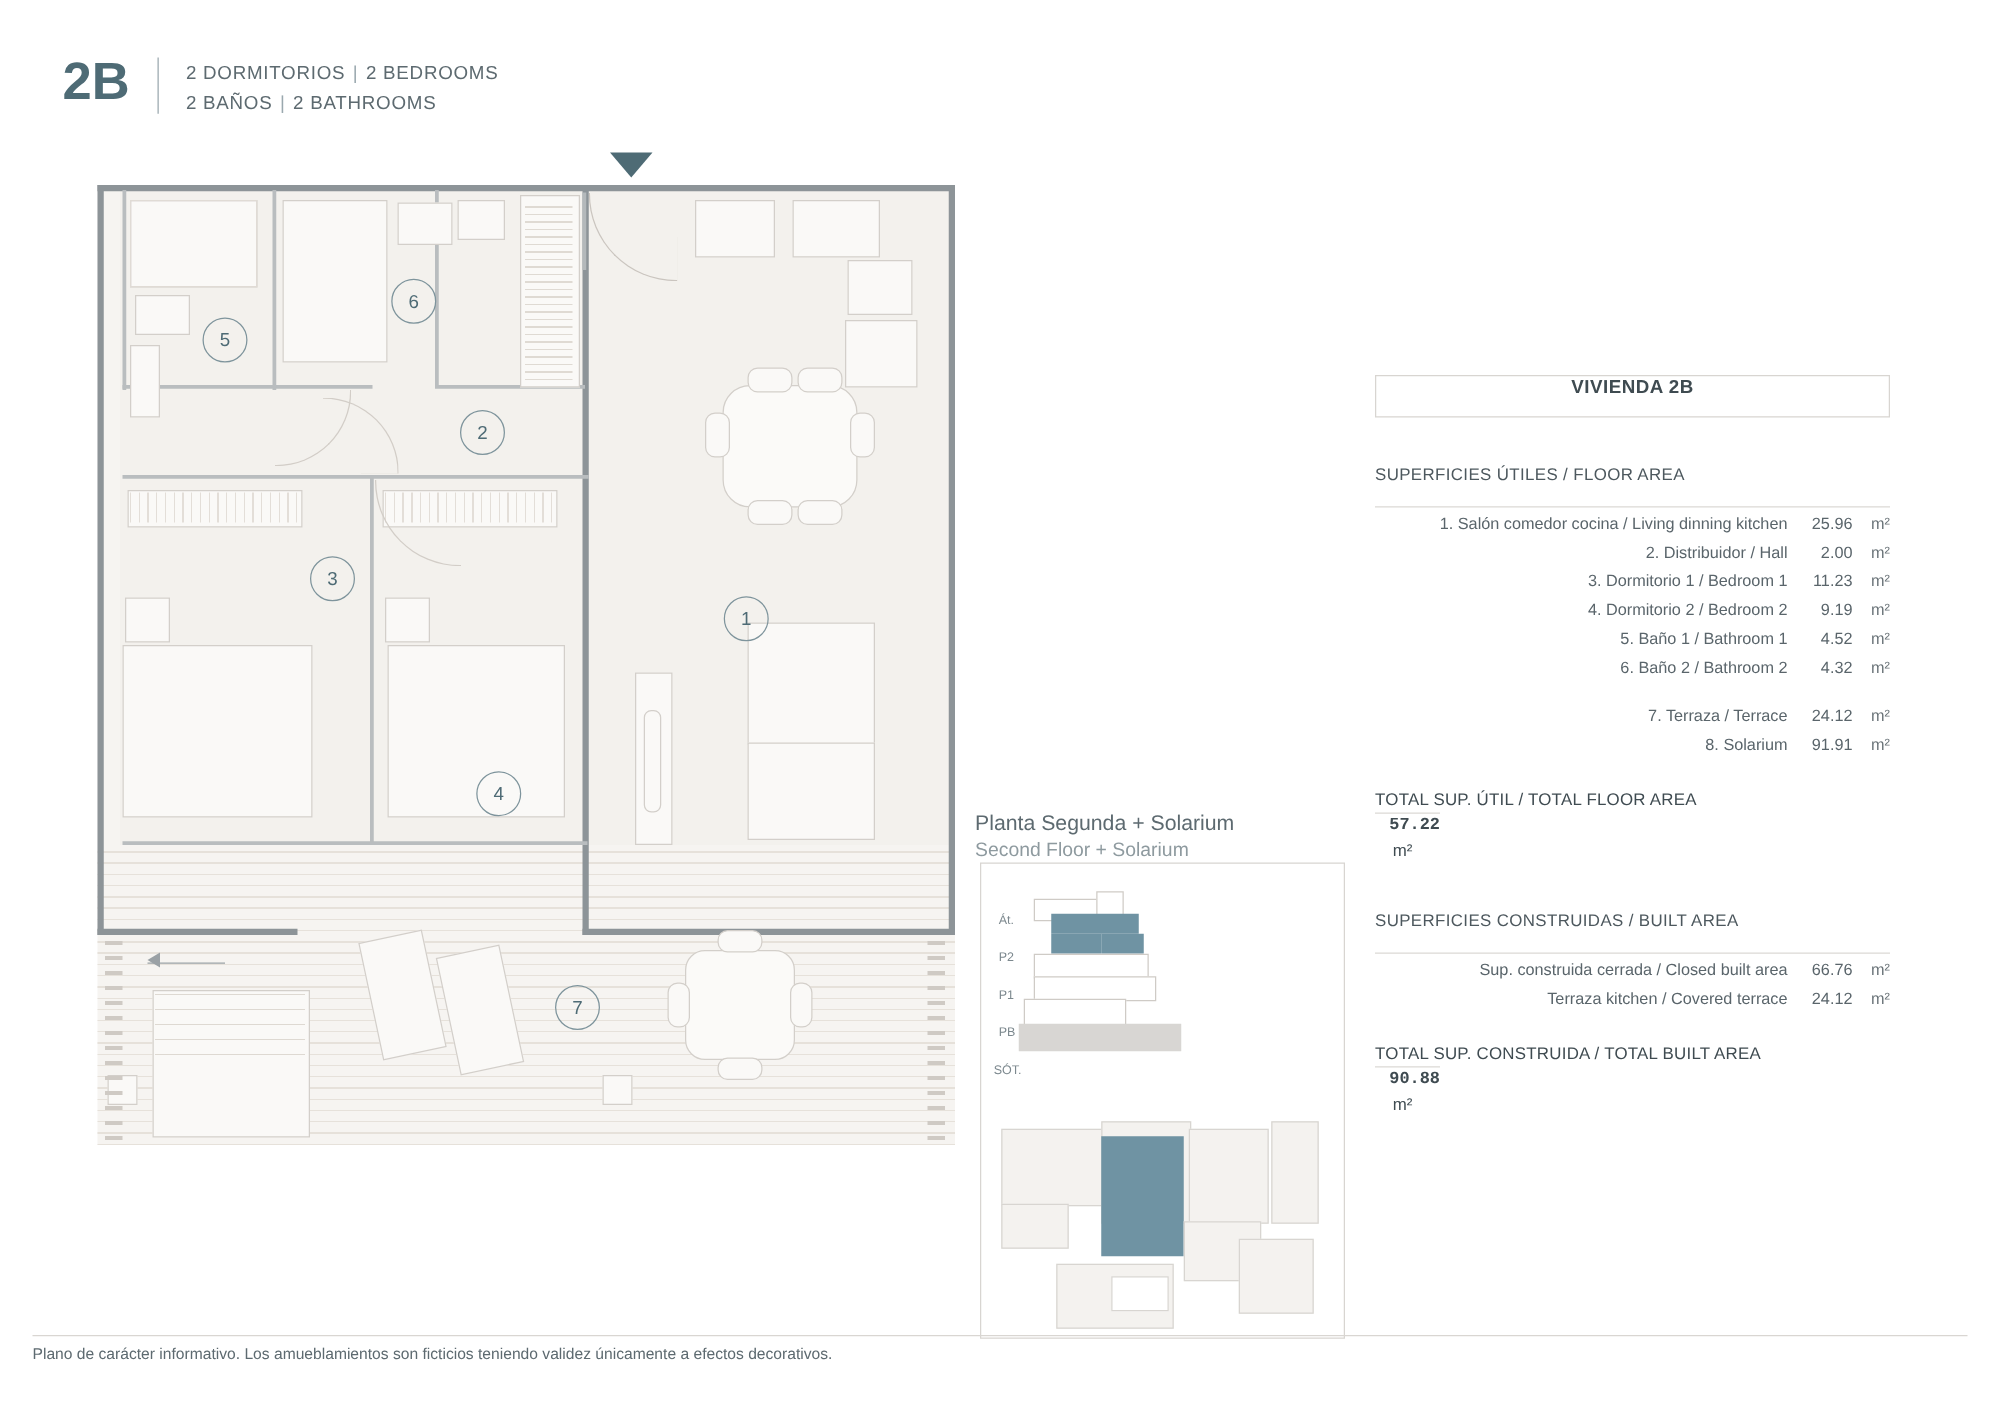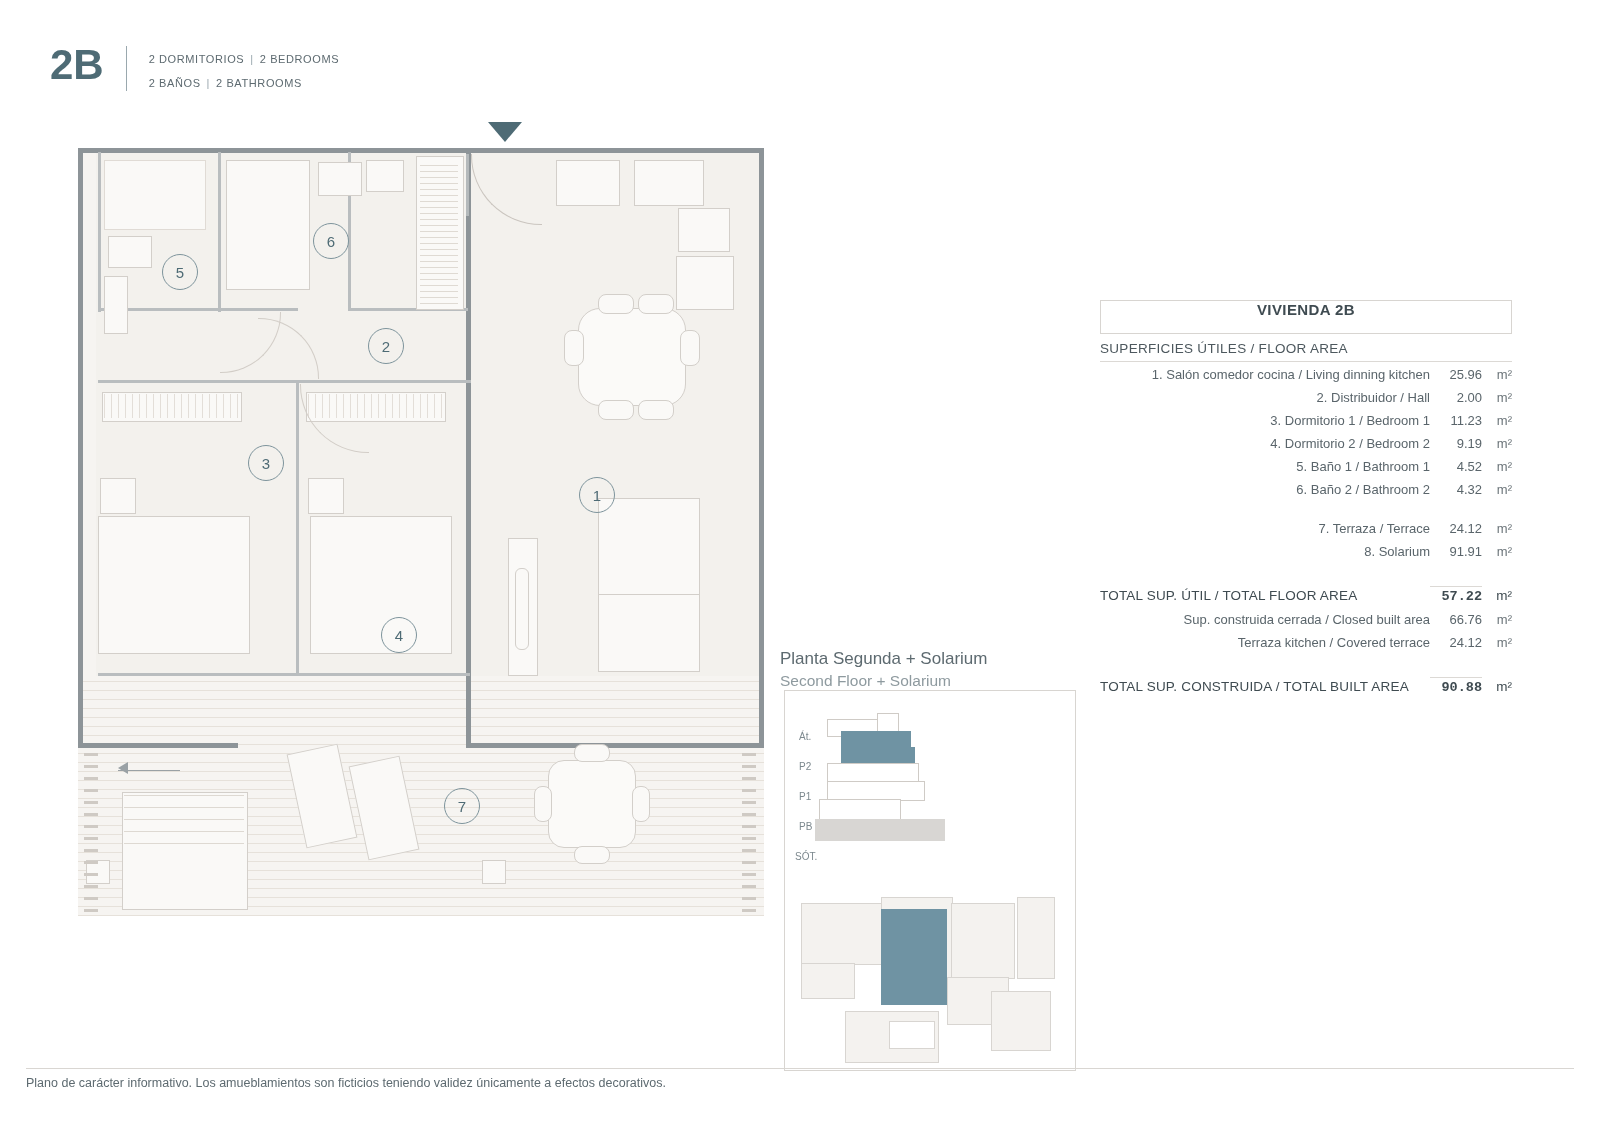--- a/index.html
+++ b/index.html
@@ -37,21 +37,21 @@
     background: #9aa8ae;
     align-self: stretch;
     margin-top: 4px;
     margin-bottom: 4px;
   }
   #header-lines {
     padding-left: 22px;
     padding-top: 5px;
   }
   .header-line {
-    font-size: 11px;
+    font-size: 15px;
     letter-spacing: 0.6px;
     color: #5d6a70;
     line-height: 24px;
     white-space: nowrap;
   }
   .header-sep {
     color: #9aa8ae;
     padding: 0 6px;
   }
 
@@ -156,23 +156,23 @@
   #panel-title-box span {
     font-size: 15px;
     font-weight: bold;
     color: #3f4b51;
     letter-spacing: 0.4px;
   }
   .sec-head {
     font-size: 13.5px;
     letter-spacing: 0.3px;
     color: #4d585e;
-    padding-bottom: 5px;
+    padding-bottom: 18px;
     border-bottom: 1px solid #dcd9d5;
-    margin-top: 7px;
+    margin-top: 38px;
   }
   .row {
     display: flex;
     align-items: baseline;
     font-size: 13px;
     color: #5a656b;
     line-height: 20px;
     padding-top: 3px;
   }
   .row .lbl { flex: 1; text-align: right; }
@@ -180,20 +180,21 @@
   .row .un { width: 30px; text-align: right; color: #6b7479; }
   .row.gap { margin-top: 16px; }
   .total {
     display: flex;
     align-items: baseline;
     font-size: 13.5px;
     color: #3f4b51;
     line-height: 20px;
     margin-top: 14px;
     padding-top: 10px;
+    flex-direction: column;
   }
   .total .lbl { flex: 1; letter-spacing: 0.2px; }
   .total .val { width: 52px; text-align: right; font-weight: bold; }
   .total .un { width: 30px; text-align: right; }
   .rule-top { border-top: 1px solid #dcd9d5; font-family: Liberation Mono, monospace; }
 
   
   #footer {
     position: absolute;
     left: 26px;
@@ -411,20 +412,21 @@
     <span class="val">91.91</span>
     <span class="un">m²</span>
   </div>
 
   <div class="total">
     <span class="lbl">TOTAL SUP. ÚTIL / TOTAL FLOOR AREA</span>
     <span class="val rule-top">57.22</span>
     <span class="un">m²</span>
   </div>
 
+  <div class="sec-head">SUPERFICIES CONSTRUIDAS / BUILT AREA</div>
 
   <div class="row">
     <span class="lbl">Sup. construida cerrada / Closed built area</span>
     <span class="val">66.76</span>
     <span class="un">m²</span>
   </div>
   <div class="row">
     <span class="lbl">Terraza kitchen / Covered terrace</span>
     <span class="val">24.12</span>
     <span class="un">m²</span>

